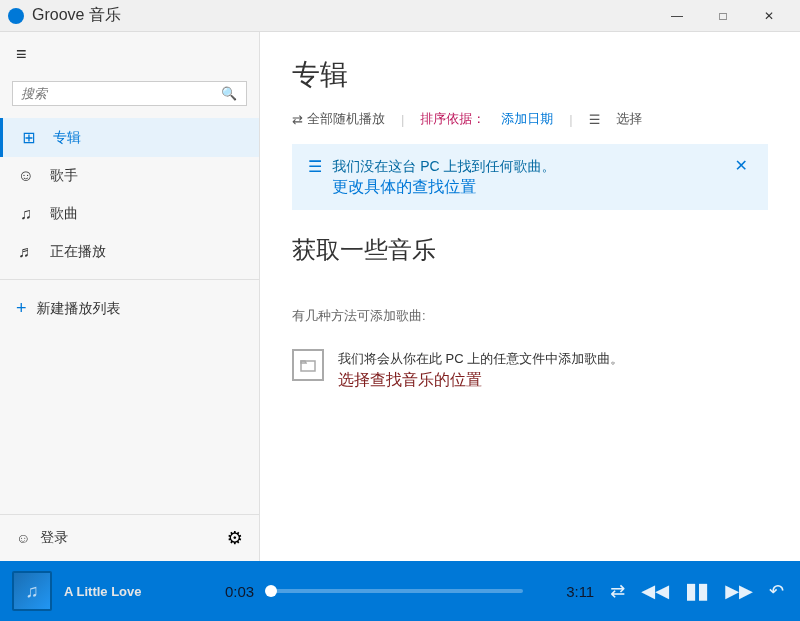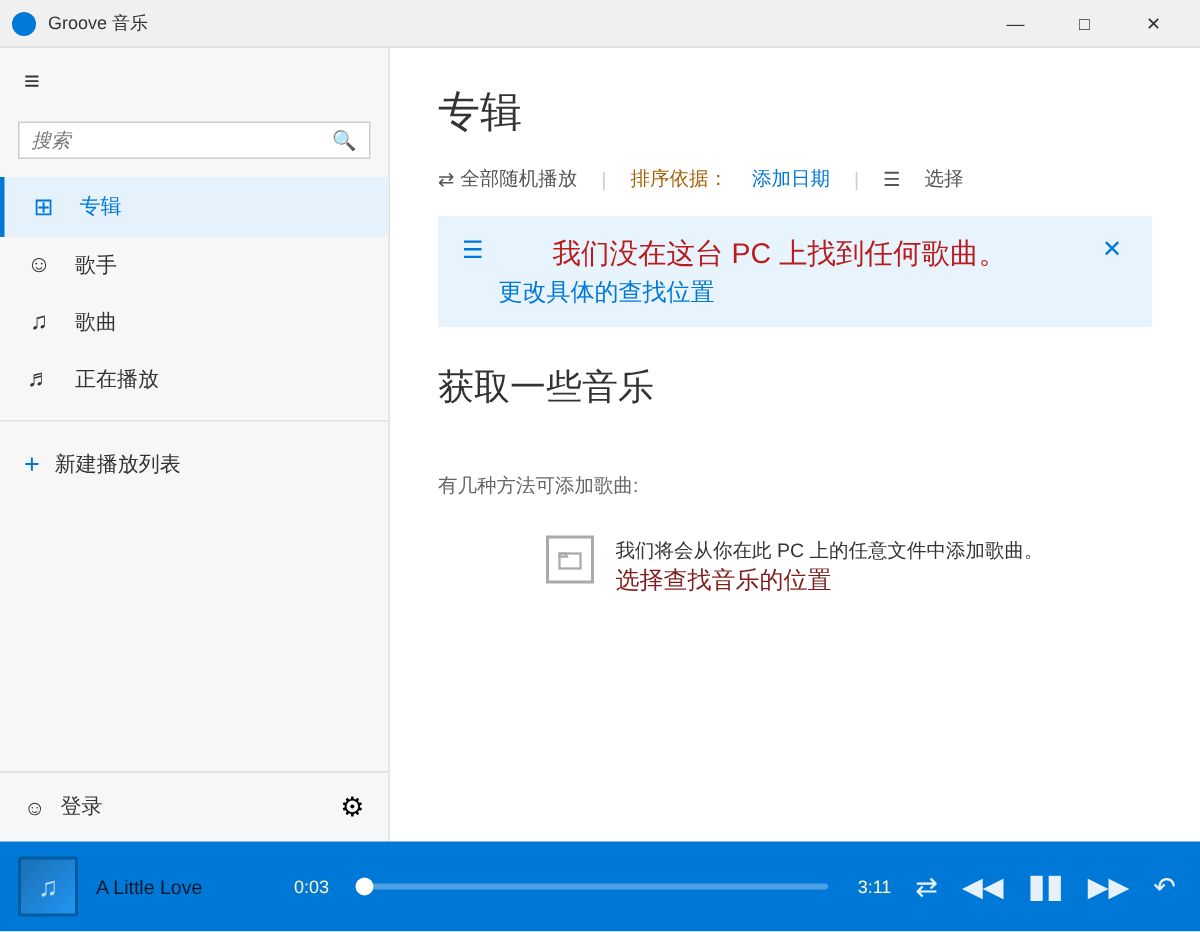--- a/index.html
+++ b/index.html
@@ -18,21 +18,21 @@
     .titlebar-left {
       display: flex;
       align-items: center;
       gap: 8px;
     }
     .titlebar-icon {
       width: 16px; height: 16px;
       background: #0078d7;
       border-radius: 50%;
     }
-    .titlebar-title { font-size: 12px; color: #333; }
+    .titlebar-title { font-size: 16px; color: #333; }
     .titlebar-controls {
       display: flex;
       gap: 0;
     }
     .titlebar-btn {
       width: 46px; height: 32px;
       display: flex; align-items: center; justify-content: center;
       font-size: 12px; color: #333; cursor: pointer;
       border: none; background: transparent;
     }
@@ -144,37 +144,37 @@
       display: flex;
       align-items: center;
       gap: 16px;
       margin-bottom: 16px;
       font-size: 13px;
       color: #555;
     }
     .toolbar-btn {
       display: flex; align-items: center; gap: 4px; cursor: pointer; color: #555;
     }
-    .sort-label { color: #a16207; }
+    .sort-label { color: #be185d; }
     .sort-value { color: #0078d7; cursor: pointer; }
     .toolbar-divider { color: #ccc; }
 
     
     .alert-box {
       background: #e8f4fd;
       border: none;
       padding: 12px 16px;
       display: flex;
       align-items: flex-start;
       justify-content: space-between;
       margin-bottom: 24px;
     }
     .alert-content { display: flex; align-items: flex-start; gap: 10px; }
     .alert-icon { color: #0078d7; font-size: 16px; margin-top: 1px; }
-    .alert-text { font-size: 19px; color: #b91c1c; line-height: 1.5; margin-left: 36px; }
+    .alert-text { font-size: 14px; color: #0369a1; line-height: 1.5; }
     .alert-link { color: #0078d7; cursor: pointer; text-decoration: none; display: block; }
     .alert-close { color: #0078d7; cursor: pointer; font-size: 16px; padding: 0 4px; }
 
     
     .get-music-title {
       font-size: 24px;
       font-weight: 400;
       color: #333;
       margin-bottom: 4px;
     }
@@ -183,21 +183,20 @@
       color: #666;
       margin-bottom: 16px;
       margin-top: 41px;
     }
 
     .music-option {
       display: flex;
       align-items: flex-start;
       gap: 14px;
       padding: 8px 0;
-      justify-content: center;
     }
     .music-option-icon {
       width: 32px; height: 32px;
       border: 2px solid #aaa;
       display: flex; align-items: center; justify-content: center;
       font-size: 14px; color: #aaa;
       flex-shrink: 0;
     }
     .music-option-text { font-size: 13px; color: #333; line-height: 1.6; }
     .music-option-link { color: #7f1d1d; cursor: pointer; display: block; }
@@ -226,39 +225,39 @@
       background: linear-gradient(135deg, #1a6fb5 0%, #2196f3 100%);
       display: flex; align-items: center; justify-content: center;
       font-size: 18px; color: rgba(255,255,255,0.7);
     }
 
     .track-info {
       display: flex;
       flex-direction: column;
       min-width: 120px;
     }
-    .track-name { font-size: 13px; color: #0f172a; font-weight: 400; }
+    .track-name { font-size: 13px; color: #e5e5e5; font-weight: 700; }
     .track-artist { font-size: 11px; color: rgba(255,255,255,0.8); }
 
     .playback-controls {
       display: flex;
       flex: 1;
       flex-direction: column;
       align-items: center;
       gap: 4px;
     }
 
     .progress-area {
       display: flex;
       align-items: center;
       gap: 10px;
       width: 100%;
       max-width: 500px;
     }
-    .time-label { font-size: 12px; color: #fef9c3; min-width: 32px; }
+    .time-label { font-size: 15px; color: #0f172a; min-width: 32px; margin-left: 29px; }
     .time-label.right { text-align: right; }
 
     .progress-bar-container {
       flex: 1;
       height: 4px;
       background: rgba(255,255,255,0.3);
       border-radius: 2px;
       position: relative;
     }
     .progress-bar-fill {

